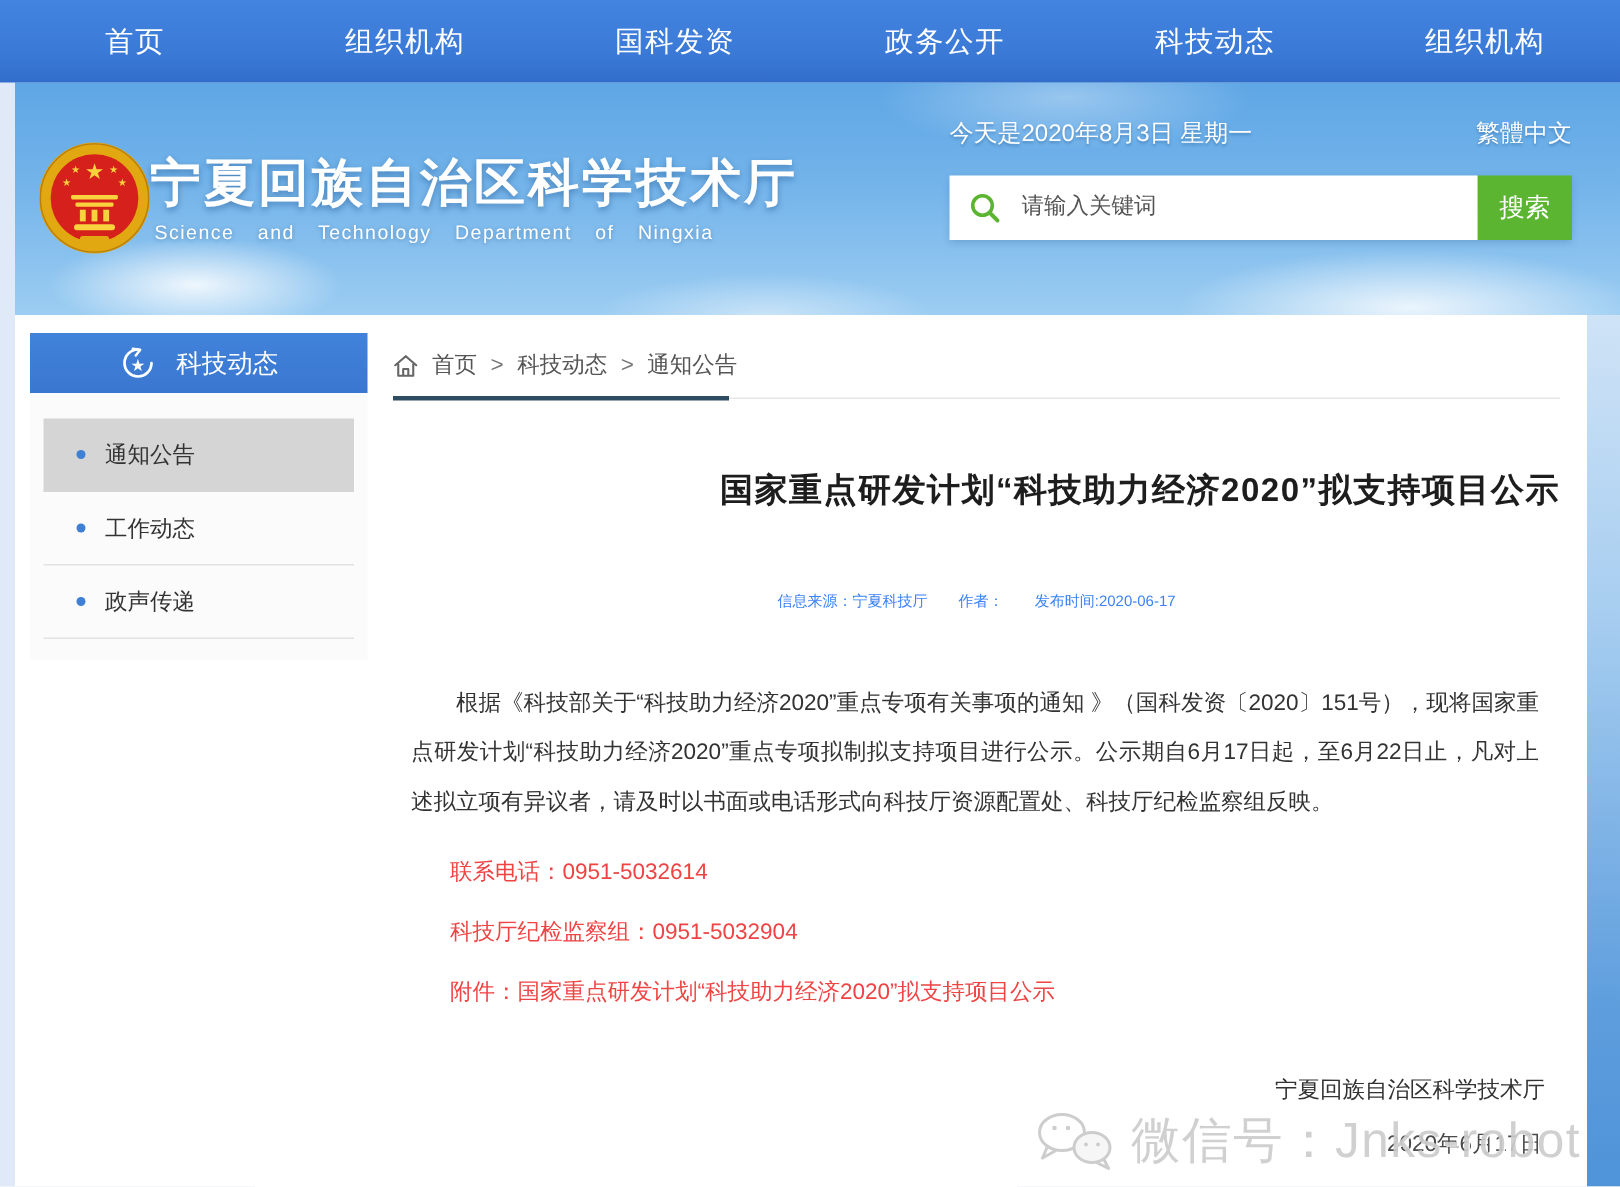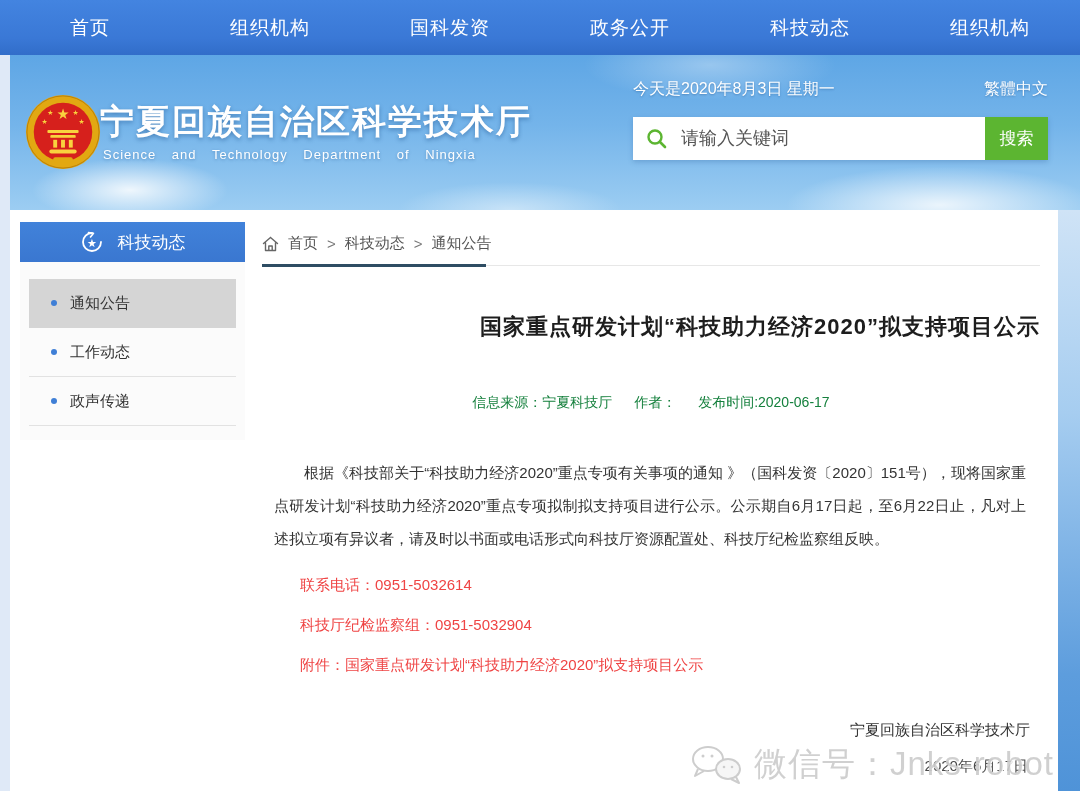--- a/index.html
+++ b/index.html
@@ -49,22 +49,22 @@
   .banner-right { position:absolute; top:24px; right:32px; width:415px; }
   .banner-row1 { display:flex; justify-content:space-between; align-items:center; }
   .banner-date, .lang-switch {
     color:#fff; font-size:16px; text-shadow:0 1px 2px rgba(20,70,130,.4);
   }
   .lang-switch { cursor:pointer; text-decoration:none; }
   .search-bar { margin-top:17px; display:flex; height:43px; box-shadow:0 2px 5px rgba(30,80,140,.25); }
   .search-box { position:relative; flex:1; background:#fff; }
   .search-box input {
     width:100%; height:100%; border:none; outline:none;
-    padding-left:48px; font-size:18px; color:#333;
-    font-family:Liberation Serif, serif;
+    padding-left:48px; font-size:15px; color:#333;
+    font-family:Liberation Mono, monospace;
   }
   .search-box input::placeholder { color:#555; opacity:1; }
   .mag-icon { position:absolute; left:13px; top:11px; }
   .search-btn {
     width:63px; background:#5cb531; color:#fff; border:none;
     font-size:17px; cursor:pointer; font-family:"Liberation Sans", sans-serif;
   }
 
   
   .main-white { position:absolute; top:210px; left:10px; width:1048px; height:581px; background:#fff; }
@@ -95,21 +95,21 @@
     font-size:15px; color:#555; border-bottom:1px solid #e7e7e7; position:relative;
   }
   .crumb-row a { color:#555; text-decoration:none; cursor:pointer; }
   .crumb-sep { color:#777; }
   .crumb-bar { position:absolute; left:0; bottom:-2px; width:224px; height:3px; background:#2e4d63; }
 
   .art-title {
     margin-top:46px; text-align:right; font-size:22px; font-weight:bold;
     color:#1d1d1d; letter-spacing:1px;
   }
-  .art-meta { margin-top:52px; text-align:center; font-size:14px; color:#15803d; }
+  .art-meta { margin-top:52px; text-align:center; font-size:10px; color:#3b82f6; }
   .art-meta span { margin:0 9px; }
 
   .art-para {
     margin-top:44px; padding:0 14px 0 12px; font-size:15px; color:#333;
     line-height:33px; text-indent:2em; text-align:justify;
   }
   .art-line { margin-top:21px; padding-left:38px; font-size:15px; color:#ef4444; }
 
   .sign-block { margin-top:46px; text-align:right; padding-right:10px; font-size:15px; color:#333; }
   .date-row { position:relative; height:52px; }

